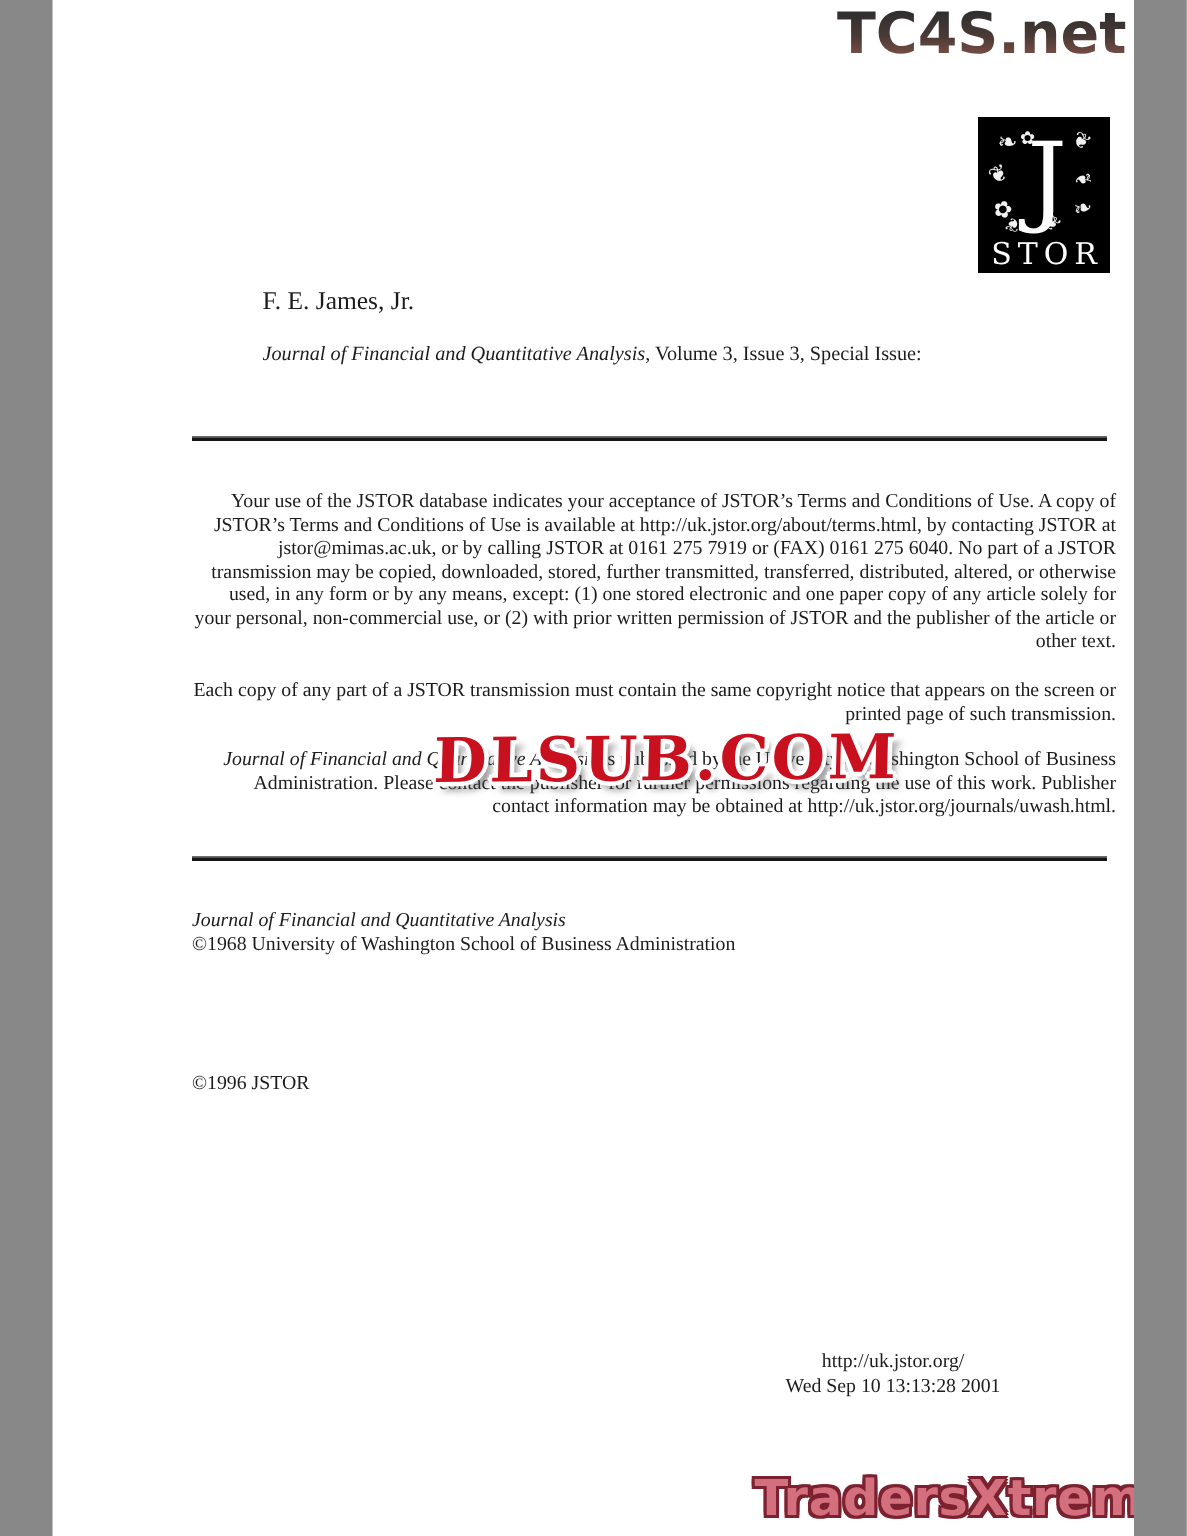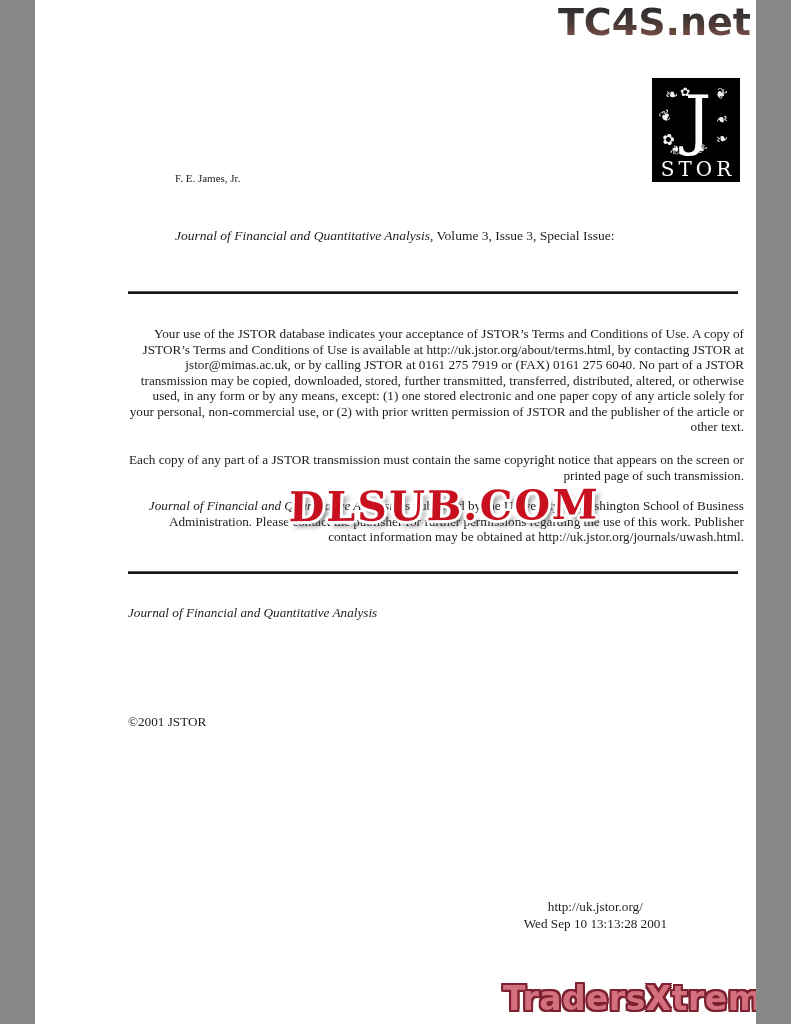--- a/index.html
+++ b/index.html
@@ -55,21 +55,21 @@
       -2px 0 0 #7c2130, 2px 0 0 #7c2130, 0 -2px 0 #7c2130, 0 2px 0 #7c2130,
       -4px -4px 2px #ffffff, 4px -4px 2px #ffffff, -4px 4px 2px #ffffff, 4px 4px 2px #ffffff;
     z-index: 5;
   }
 
   
   .logo { left: 617px; top: 78px; width: 88px; height: 104px; }
 
   
   .title { left: 93px; top: 152px; font-size: 15.5px; font-weight: bold; }
-  .author { left: 140px; top: 172px; font-size: 11px; }
+  .author { left: 140px; top: 191px; font-size: 17px; }
   .citation { left: 140px; top: 227px; width: 570px; font-size: 13.5px; line-height: 17.5px; }
   .italic { font-style: italic; }
 
   .rule { left: 93px; width: 610px; height: 3px; background: #151515; border-top: 1px solid #555; }
   .rule1 { top: 291px; }
   .rule2 { top: 571px; }
 
   
   .body-text { font-size: 13.2px; line-height: 15.5px; text-align: right; }
   .para1 { left: 93px; top: 326px; width: 616px; }
@@ -120,23 +120,24 @@
     <span class="italic">Journal of Financial and Quantitative Analysis</span><span> is published by the University of Washington School of Business Administration.  Please contact the publisher for further permissions regarding the use of this work. Publisher contact information may be obtained at http://uk.jstor.org/journals/uwash.html.</span>
   </p>
   <p class="abs body-text para2">Each copy of any part of a JSTOR transmission must contain the same copyright notice that appears on the screen or printed page of such transmission.</p>
 
   <div class="abs wm-dlsub">DLSUB.COM</div>
 
   <div class="abs rule rule2"></div>
 
   <div class="abs jinfo">
     <div class="italic">Journal of Financial and Quantitative Analysis</div>
+    <div>©1968 University of Washington School of Business Administration</div>
   </div>
 
-  <div class="abs body-text c2001">©2001 JSTOR</div>
+  <div class="abs body-text c2001">©1996 JSTOR</div>
 
   <div class="abs footer">
     <div>http://uk.jstor.org/</div>
     <div>Wed Sep 10 13:13:28 2001</div>
   </div>
 
   <div class="abs wm-traders">TradersXtreme.com</div>
 
 </div>
 

